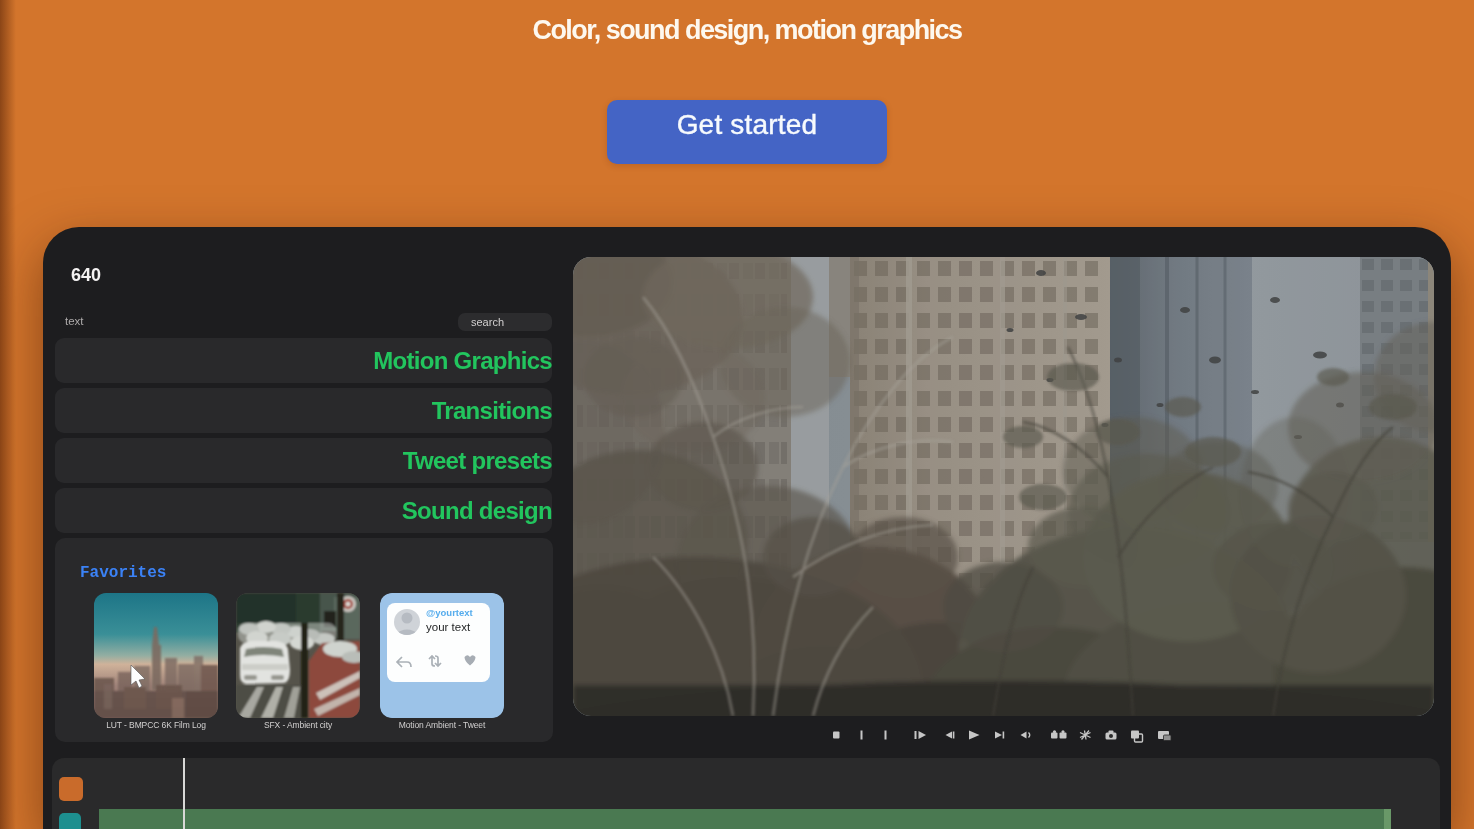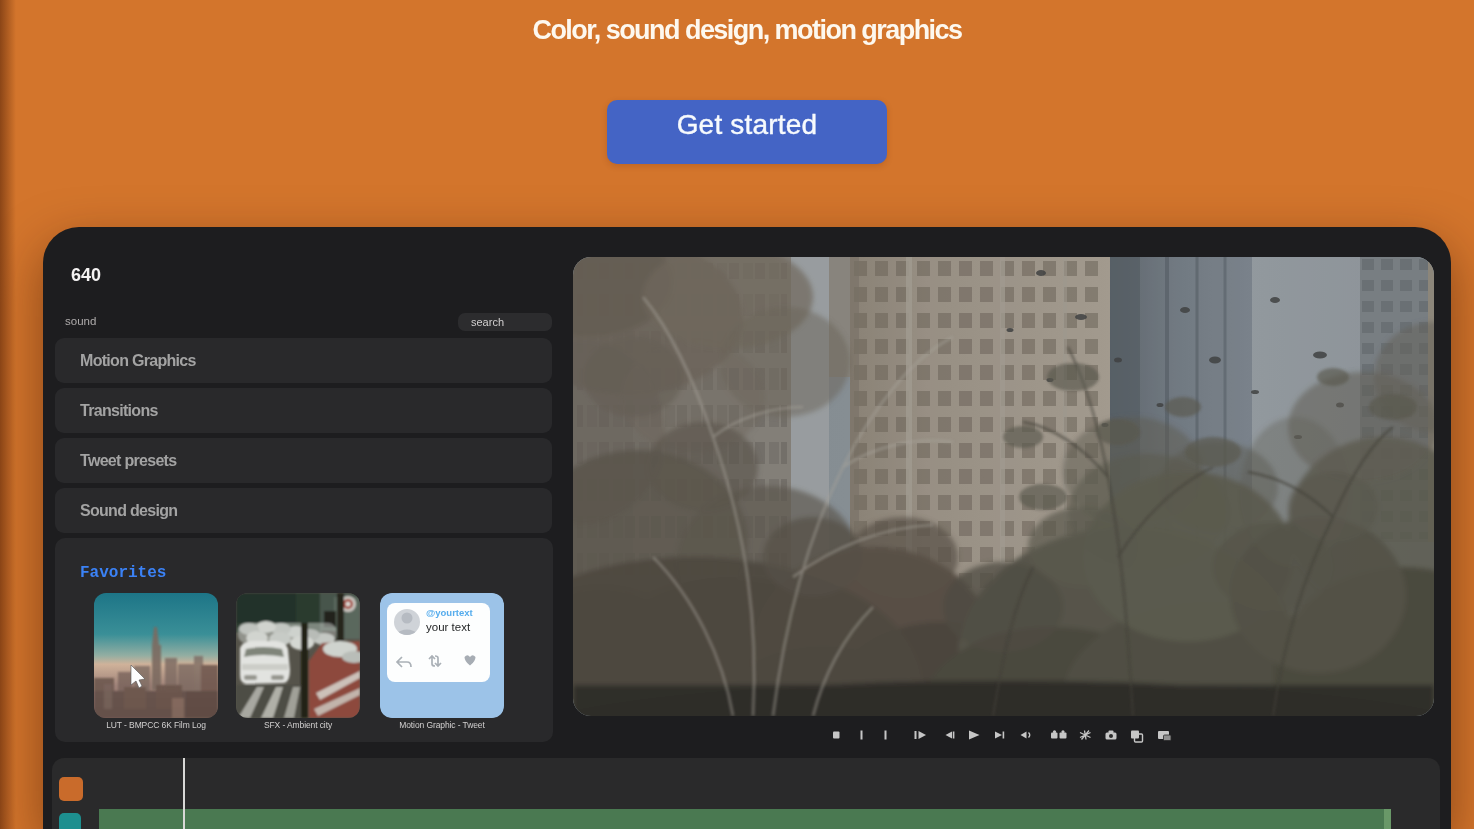--- a/index.html
+++ b/index.html
@@ -33,22 +33,22 @@
   .t640 { position:absolute; left:59px; top:265px; font-size:18px; font-weight:bold; color:#f4f2f2; z-index:2;margin-left:12px;}
   .back { position:absolute; left:65px; top:315px; font-size:11.5px; color:#aeabab; z-index:2;}
   .search {
     position:absolute; left:458px; top:313px; width:94px; height:18px;
     background:#2c2c2e; border-radius:7px; font-size:11px; color:#d2d0d0;
     line-height:19px; padding-left:13px; z-index:2;
   }
   .row {
     position:absolute; left:55px; width:497px; height:45px;
     background:#29292b; border-radius:9px; z-index:2;
-    font-size:16px; font-weight:bold; color:#a3a3a3; letter-spacing:-0.7px;
-    line-height:45px; padding-left:25px;
+    font-size:24px; font-weight:bold; color:#22c55e; letter-spacing:-0.7px;
+    line-height:45px; padding-left:25px;text-align:right;
   }
   #fav {
     position:absolute; left:55px; top:538px; width:498px; height:204px;
     background:#29292b; border-radius:10px; z-index:2;
   }
   #fav .title { position:absolute; left:25px; top:26px; font-size:16px; font-weight:bold; color:#3b82f6;font-family:Liberation Mono, monospace; }
   .thumb { position:absolute; top:55px; width:124px; height:125px; border-radius:12px; overflow:hidden; }
   .cap { position:absolute; top:182px; font-size:8.5px; letter-spacing:-0.1px; color:#d2d0d0; text-align:center; width:160px; }
   #video {
     position:absolute; left:573px; top:257px; width:861px; height:459px;
@@ -68,21 +68,21 @@
   .green { position:absolute; left:47px; top:51px; width:1292px; height:20px; background:#4a7951; border-right:7px solid #699868;}
   .playhead { position:absolute; left:131px; top:0; width:1.6px; height:71px; background:#d8d8d6; }
 </style>
 </head>
 <body>
   <div id="edge"></div>
   <div id="tagline">Color, sound design, motion graphics</div>
   <div id="btn">Get started</div>
   <div id="panel"></div>
   <div class="t640">640</div>
-  <div class="back">sound</div>
+  <div class="back">text</div>
   <div class="search">search</div>
   <div class="row" style="top:338px">Motion Graphics</div>
   <div class="row" style="top:388px">Transitions</div>
   <div class="row" style="top:438px">Tweet presets</div>
   <div class="row" style="top:488px">Sound design</div>
   <div id="fav">
     <div class="title">Favorites</div>
     <div class="thumb" style="left:39px"><svg width="124" height="125" viewBox="0 0 124 125">
       <defs>
         <linearGradient id="lutsky" x1="0" y1="0" x2="0" y2="1">
@@ -183,21 +183,21 @@
       <text x="46" y="23" font-size="9.5" font-weight="bold" fill="#55aced" font-family="Liberation Sans">@yourtext</text>
       <text x="46" y="38" font-size="11.5" fill="#1f2122" font-family="Liberation Sans">your text</text>
       <g stroke="#abb1b7" stroke-width="1.7" fill="none">
         <path d="M22 64 L17 69 L22 74 M17 69 L27 69 Q31 69 31 74"></path>
         <path d="M49 66 L52 63 L55 66 M52 63 L52 71 Q52 73 55 73 M61 70 L58 73 L55 70 M58 73 L58 65 Q58 63 55 63"></path>
       </g>
       <path d="M84.5 64 Q87.5 60.5 90 64 Q92.5 60.5 95.5 64 Q95.5 68.5 90 72.5 Q84.5 68.5 84.5 64" fill="#a7adb4"></path>
     </svg></div>
     <div class="cap" style="left:21px">LUT - BMPCC 6K Film Log</div>
     <div class="cap" style="left:163px">SFX - Ambient city</div>
-    <div class="cap" style="left:307px">Motion Graphic - Tweet</div>
+    <div class="cap" style="left:307px">Motion Ambient - Tweet</div>
   </div>
   <div id="video">
   <svg width="861" height="459" viewBox="0 0 861 459">
     <defs>
       <linearGradient id="sky" x1="0" y1="0" x2="1" y2="0">
         <stop offset="0" stop-color="#94a4b1"></stop>
         <stop offset="0.5" stop-color="#9fafbb"></stop>
         <stop offset="0.78" stop-color="#abb9c4"></stop>
         <stop offset="1" stop-color="#a2b0bc"></stop>
       </linearGradient>

